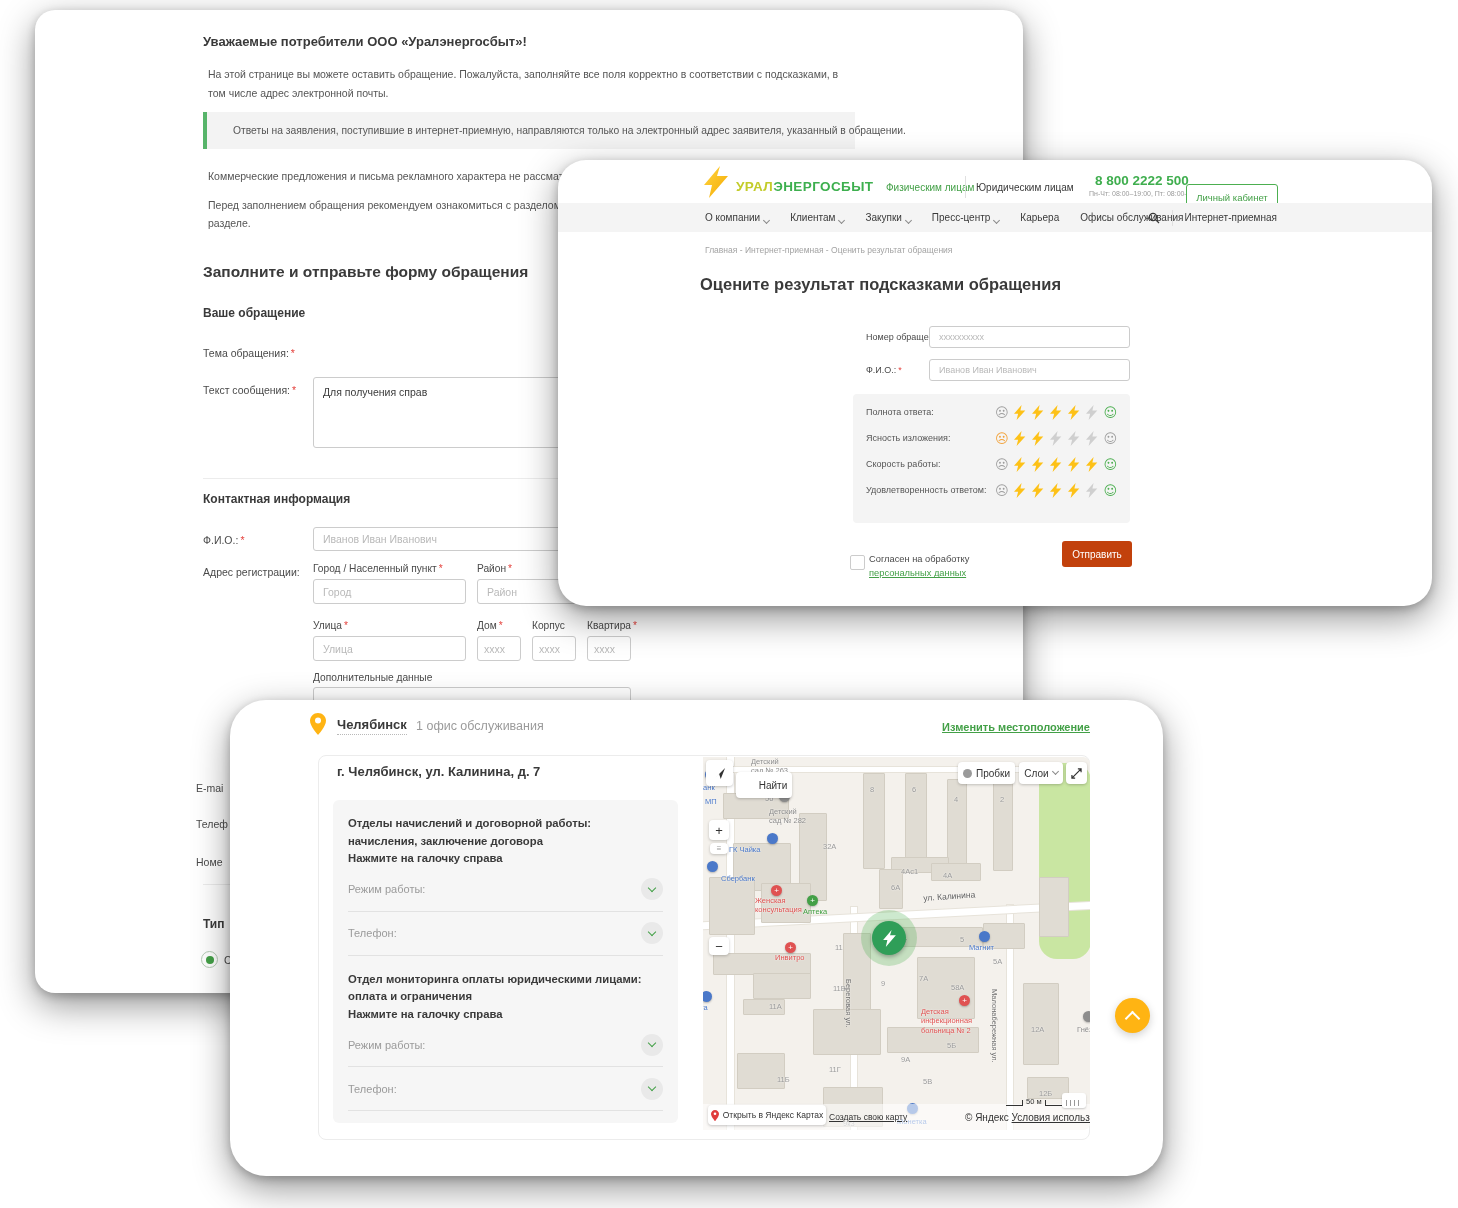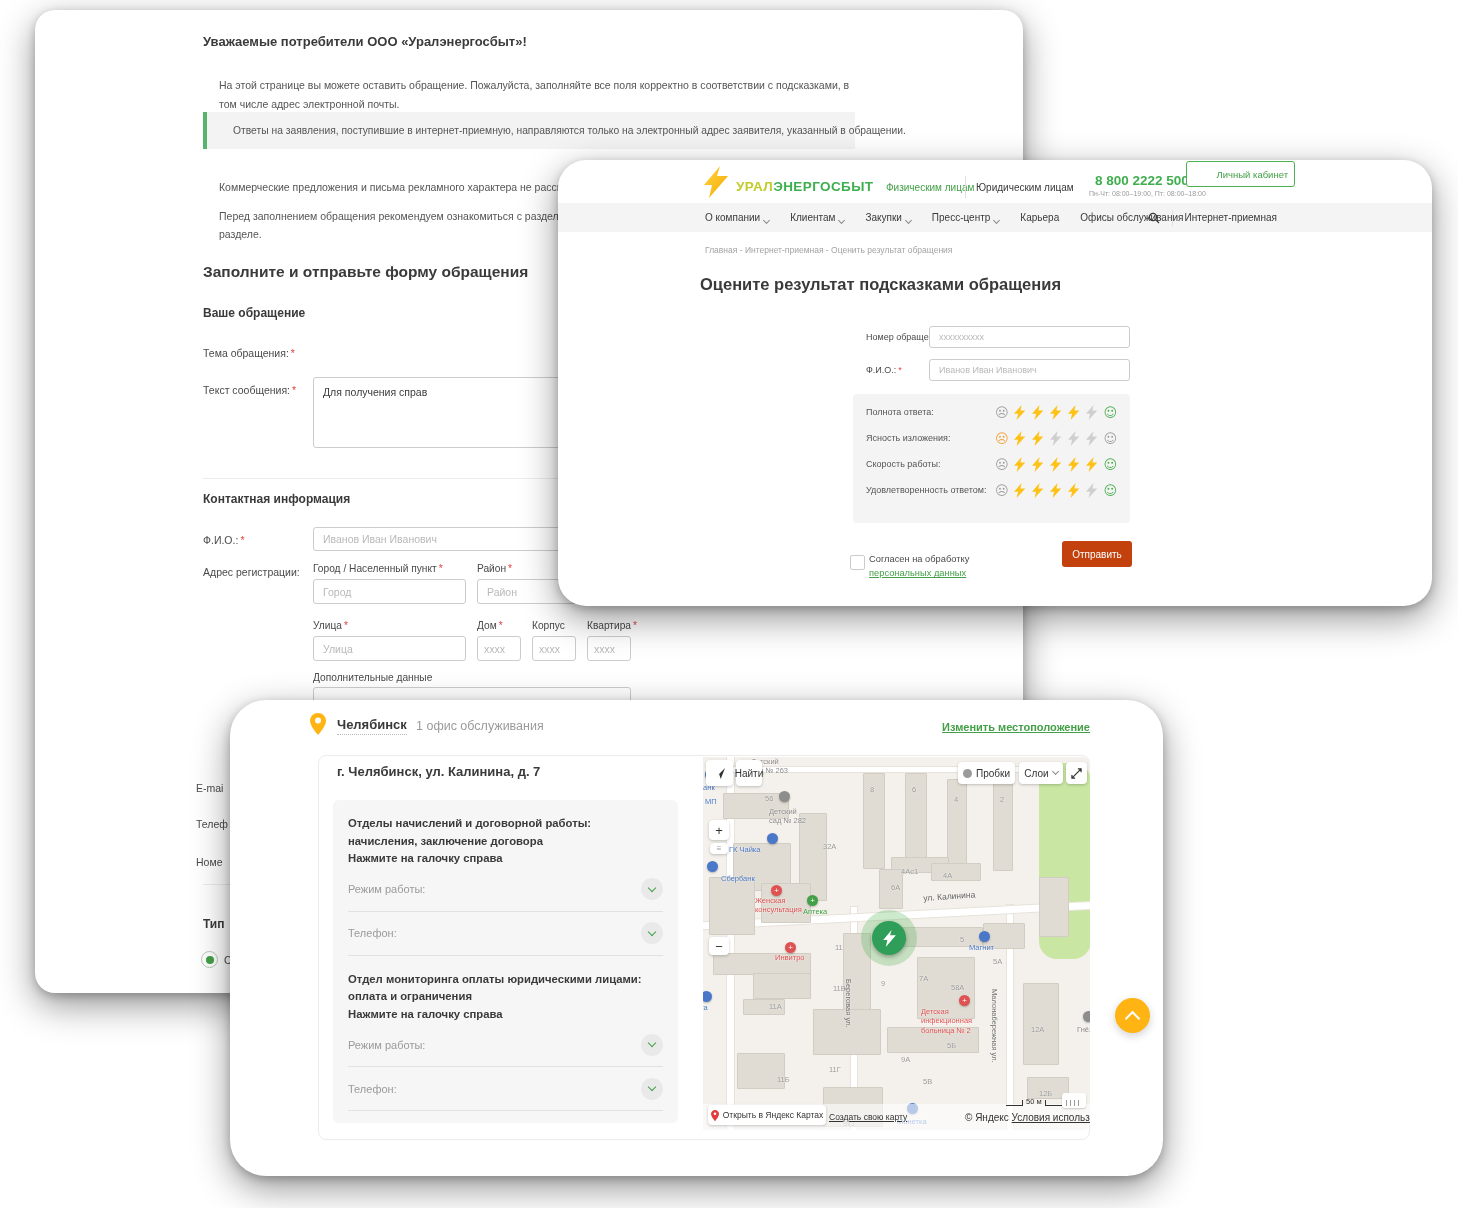--- a/index.html
+++ b/index.html
@@ -14,21 +14,21 @@
   .req{color:#e5433e;font-style:normal;margin-left:2px;}
   .green-link{color:#43a047;text-decoration:underline;cursor:pointer;}
   .lbl{font-size:10.5px;color:#4a4a4a;}
   .inp{position:absolute;border:1px solid #ccc;border-radius:3px;font-family:"Liberation Sans",sans-serif;
        font-size:10.5px;color:#3a3a3a;padding:0 9px;box-sizing:border-box;background:#fff;}
   .inp::placeholder,textarea.inp::placeholder{color:#b9b9b9;}
   textarea.inp{resize:none;padding:7px 9px;line-height:1.5;}
   .divider{position:absolute;height:1px;background:#ececec;}
   
   .af-title{font-size:13px;font-weight:bold;margin:0;}
-  .af-body{font-size:10.5px;color:#555;line-height:1.85;margin:16px;}
+  .af-body{font-size:10.5px;color:#555;line-height:1.85;margin:5px;}
   .af-notice{background:#f3f3f3;border-left:4px solid #57b46a;display:flex;align-items:center;
              font-size:10.3px;color:#555;box-sizing:border-box;padding-left:26px;}
   .af-h2{font-size:15.5px;font-weight:bold;margin:0;}
   .af-h3{font-size:12px;font-weight:bold;margin:0;}
   .sublbl{font-size:10.2px;color:#4a4a4a;}
   
   .logo-txt{font-size:13.5px;font-weight:bold;letter-spacing:.4px;}
   .hdr-link{font-size:10px;}
   .v-div{position:absolute;width:1px;background:#e0e0e0;}
   .phone{font-size:13.5px;font-weight:bold;color:#3fae4e;}
@@ -172,21 +172,21 @@
           </defs>
       <path d="M18 0 L2 19 H10 L7 32 L26 10 H15 Z" fill="url(#lg)"></path>
         </svg>
     </span>
     <span class="logo-txt abs nowrap" style="left:178px;top:19px;"><span style="color:#c3cc2a;">УРАЛ</span><span style="color:#3daf4e;">ЭНЕРГОСБЫТ</span></span>
     <a class="hdr-link abs nowrap" style="left:328px;top:22px;color:#43a047;cursor:pointer;">Физическим лицам</a>
     <span class="v-div" style="left:407px;top:16px;height:22px;"></span>
     <a class="hdr-link abs nowrap" style="left:418px;top:22px;color:#3a3a3a;cursor:pointer;">Юридическим лицам</a>
     <span class="phone abs nowrap" style="left:537px;top:13px;">8 800 2222 500</span>
     <span class="hours abs nowrap" style="left:531px;top:30px;">Пн-Чт: 08:00–19:00, Пт: 08:00–18:00</span>
-    <button class="btn-outline" style="left:628px;top:1px;width:109px;height:26px;text-align:right;">Личный кабинет</button>
+    <button class="btn-outline" style="left:628px;top:24px;width:92px;height:26px;">Личный кабинет</button>
 
     <nav class="navbar">
       <span style="display:flex;gap:21px;align-items:center;">
           <span class="nav-item">
             <span class="nowrap">О компании</span>
             <i class="chev"></i>
           </span>
           <span class="nav-item">
             <span class="nowrap">Клиентам</span>
             <i class="chev"></i>
@@ -407,21 +407,21 @@
         </div>
       </div>
 
     <div class="map">
 
       <div class="mctl" style="left:3px;top:3px;width:27px;height:26px;">
         <svg width="13" height="13" viewBox="0 0 14 14">
             <path d="M2 12 L13 1 L8.3 13 L6.6 7.6 Z" fill="#333"></path>
           </svg>
       </div>
-      <div class="mctl" style="left:33px;top:3px;width:26px;height:26px;">
+      <div class="mctl" style="left:33px;top:15px;width:38px;height:26px;padding-left:18px;">
           <span>Найти</span>
         </div>
       <div class="mctl" style="left:255px;top:5px;width:57px;height:22px;">
         <span style="width:9px;height:9px;border-radius:50%;background:#9a9a9a;display:inline-block;"></span>
         <span>Пробки</span>
       </div>
       <div class="mctl" style="left:316px;top:5px;width:44px;height:22px;">
           <span>Слои</span>
           <i class="chev"></i>
         </div>

